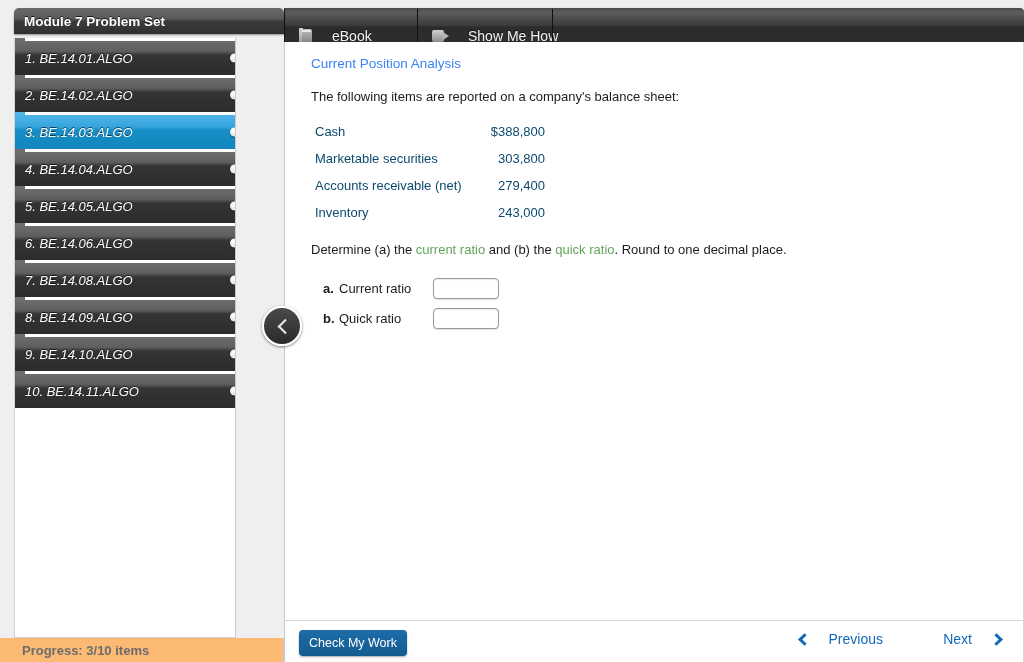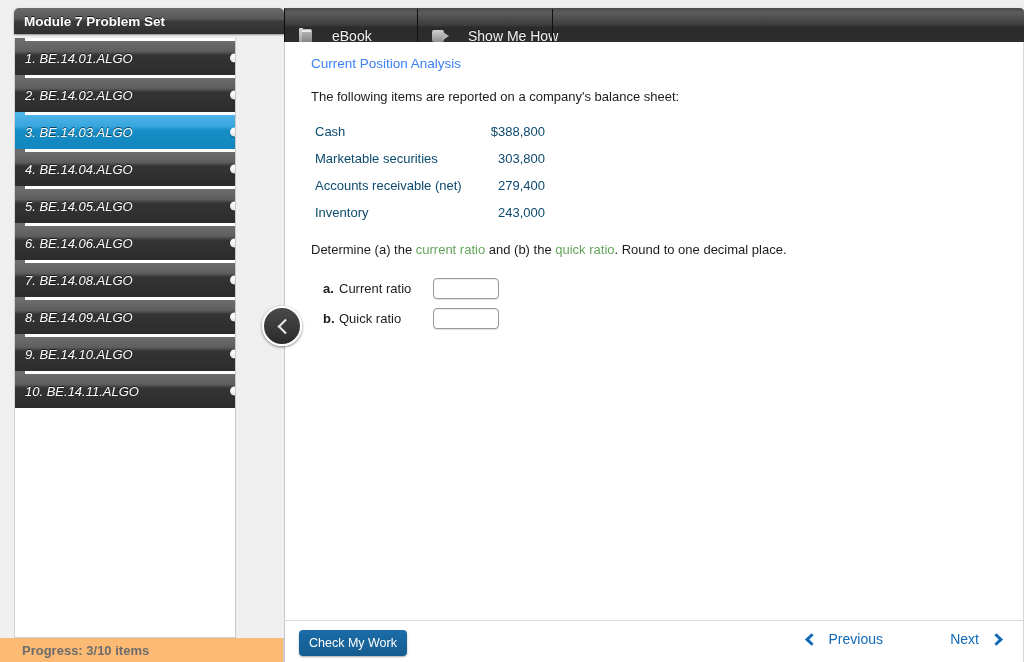--- a/index.html
+++ b/index.html
@@ -172,21 +172,21 @@
     color: #fff; font-size: 12.5px;
     border: none; border-radius: 4px;
     padding: 6px 10px;
     cursor: pointer;
     box-shadow: 0 1px 2px rgba(0,0,0,.35);
     font-family: "Liberation Sans", sans-serif;
   }
   .navbtn {
     position: absolute; top: 10px;
     color: #1169b8; font-size: 14px;
-    display: flex; align-items: center; gap: 13px;
+    display: flex; align-items: center; gap: 20px;
     cursor: pointer;
   }
   .navbtn.prev { right: 140px; }
   .navbtn.next { right: 22px; }
   .chev-l, .chev-r {
     width: 9px; height: 9px; border-color: #1169b8;
   }
   .chev-l { border-left: 3px solid #1169b8; border-bottom: 3px solid #1169b8; transform: rotate(45deg); }
   .chev-r { border-right: 3px solid #1169b8; border-top: 3px solid #1169b8; transform: rotate(45deg); }
 </style>

